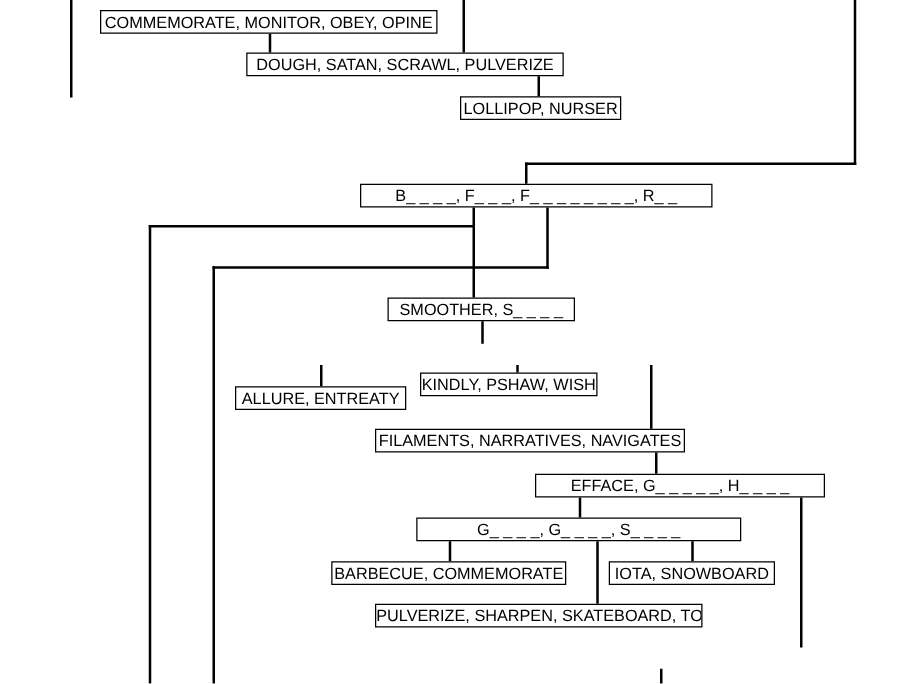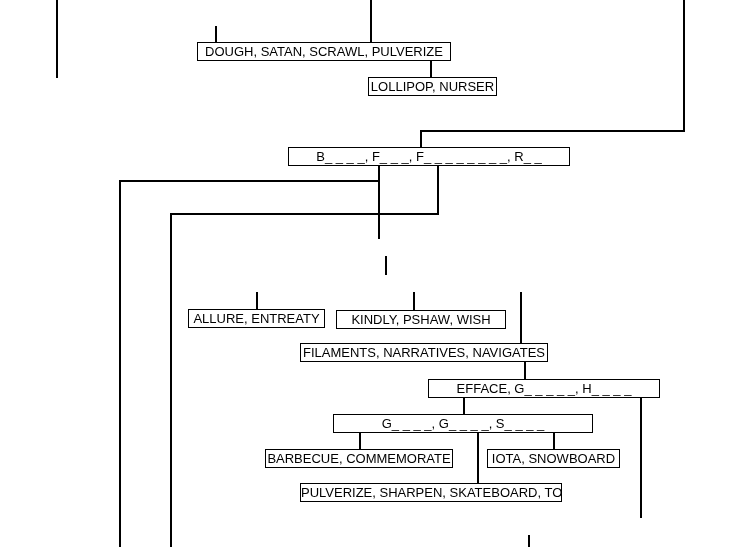--- a/index.html
+++ b/index.html
@@ -66,33 +66,35 @@
 
   <div class="edge v" style="left:463px;top:397px;height:18px"></div>
   <div class="edge v" style="left:640px;top:397px;height:121px"></div>
 
   <div class="edge v" style="left:359px;top:432px;height:18px"></div>
   <div class="edge v" style="left:553px;top:432px;height:18px"></div>
   <div class="edge v" style="left:477px;top:432px;height:52px"></div>
 
   <div class="edge v" style="left:528px;top:535px;height:12px"></div>
 
+  <div class="node" style="left:80px;top:8px;width:270px">COMMEMORATE, MONITOR, OBEY, OPINE</div>
 
   <div class="node" style="left:197px;top:42px;width:254px">DOUGH, SATAN, SCRAWL, PULVERIZE</div>
 
 
   <div class="node" style="left:368px;top:77px;width:129px">LOLLIPOP, NURSER</div>
 
   <div class="node" style="left:288px;top:147px;width:282px">B_ _ _ _, F_ _ _, F_ _ _ _ _ _ _ _, R_ _</div>
 
+  <div class="node" style="left:310px;top:238px;width:150px">SMOOTHER, S_ _ _ _</div>
 
 
   <div class="node" style="left:188px;top:309px;width:137px">ALLURE, ENTREATY</div>
 
-  <div class="node" style="left:336px;top:310px;width:170px">KINDLY, PSHAW, WISH</div>
+  <div class="node" style="left:336px;top:298px;width:142px">KINDLY, PSHAW, WISH</div>
 
   <div class="node" style="left:300px;top:343px;width:248px">FILAMENTS, NARRATIVES, NAVIGATES</div>
 
   <div class="node" style="left:428px;top:379px;width:232px">EFFACE, G_ _ _ _ _, H_ _ _ _</div>
 
   <div class="node" style="left:333px;top:414px;width:260px">G_ _ _ _, G_ _ _ _, S_ _ _ _</div>
 
   <div class="node" style="left:265px;top:449px;width:188px">BARBECUE, COMMEMORATE</div>
 
   <div class="node" style="left:487px;top:449px;width:133px">IOTA, SNOWBOARD</div>

